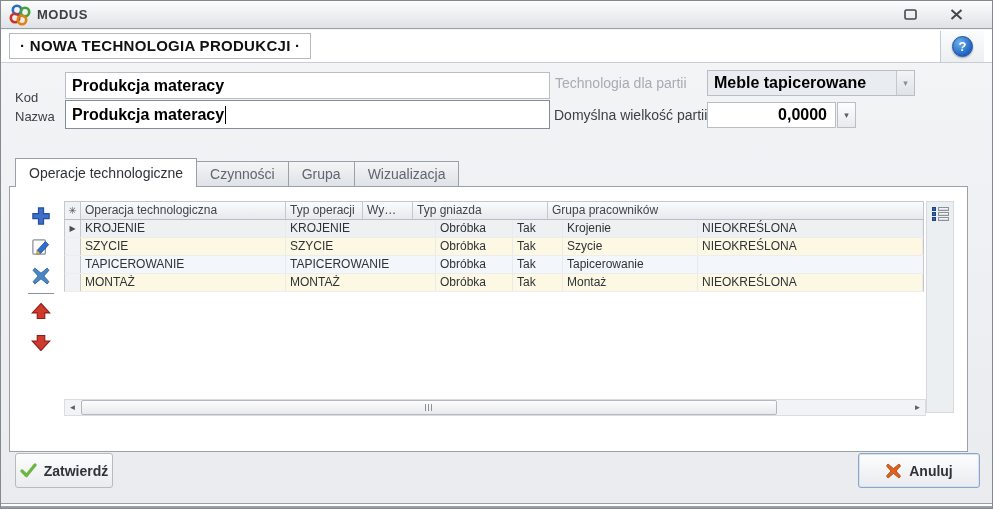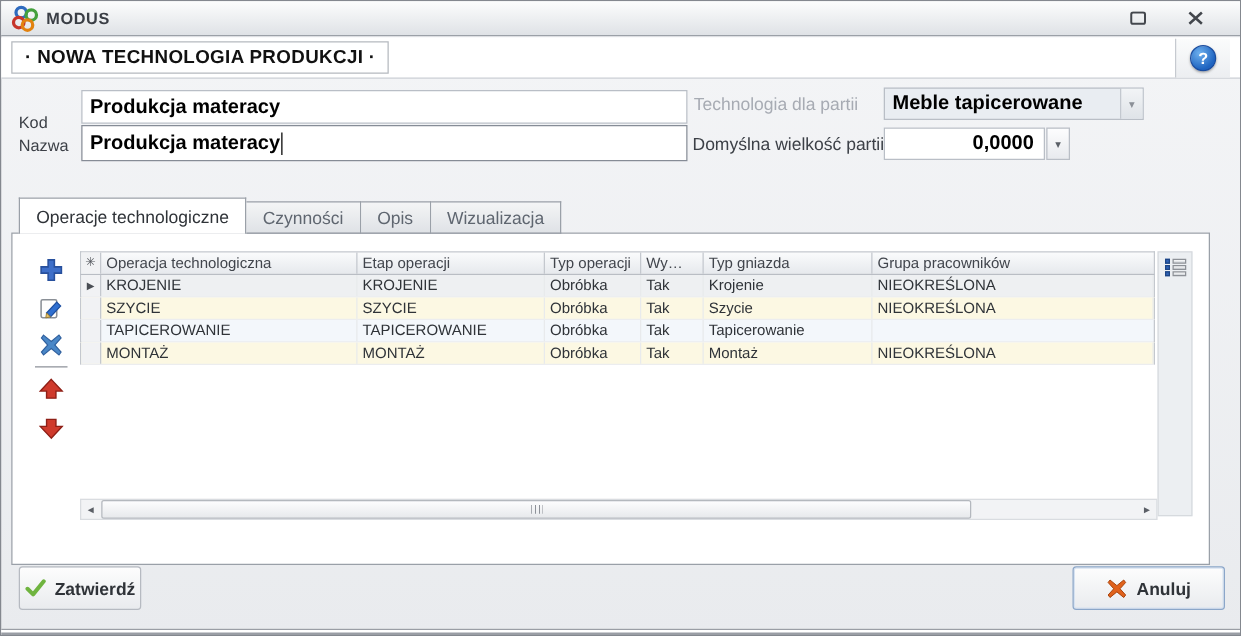--- a/index.html
+++ b/index.html
@@ -184,21 +184,21 @@
       <span>0,0000</span>
     </div>
     <div class="drop-btn" style="left:836px; top:39px; width:19px; height:26px;">
       <span>▾</span>
     </div>
   </div>
 
   <div class="tabs">
     <div class="tab active">Operacje technologiczne</div>
     <div class="tab">Czynności</div>
-    <div class="tab">Opis</div>
+    <div class="tab">Grupa</div>
     <div class="tab">Wizualizacja</div>
   </div>
 
   <div class="panel">
 
     <div class="side-toolbar">
       <div class="tool-btn" style="margin-bottom:4px;">
         <svg width="20" height="20" viewBox="0 0 16 16">
           <path d="M6 1.5 h4 v4.5 h4.5 v4 h-4.5 v4.5 h-4 v-4.5 h-4.5 v-4 h4.5 z" fill="#3e6fc9" stroke="#27509d" stroke-width="1"></path>
         </svg>
@@ -227,21 +227,20 @@
         </svg>
       </div>
     </div>
 
     <div class="grid">
       <div class="ghead">
         <div class="hcell c-ind">
             <span class="ind-star">✳</span>
           </div>
         <div class="hcell c0">Operacja technologiczna</div>
-        <div class="hcell c1">Etap operacji</div>
         <div class="hcell c2">Typ operacji</div>
         <div class="hcell c3">Wy…</div>
         <div class="hcell c4">Typ gniazda</div>
         <div class="hcell c5">Grupa pracowników</div>
       </div>
 
       <div class="grow r0 grid-sides">
         <div class="cell c-ind">
             <span class="marker">▶</span>
           </div>

